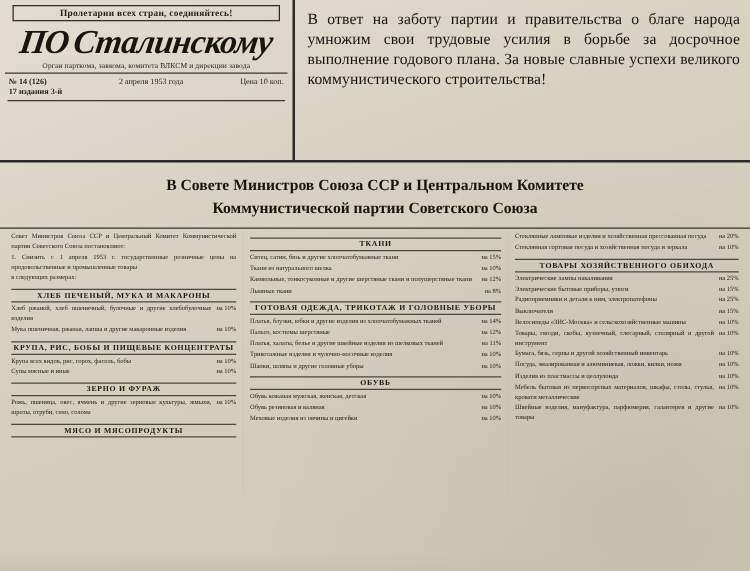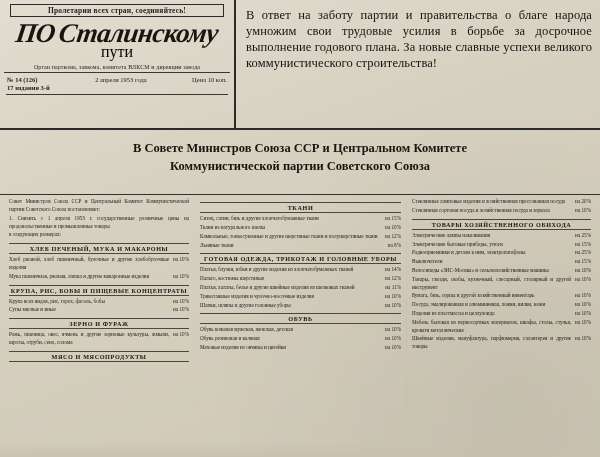--- a/index.html
+++ b/index.html
@@ -116,21 +116,21 @@
     font-weight: normal;
     line-height: 1.28;
     color: #141310;
     text-align: justify;
     letter-spacing: .1px;
   }
 
   
   .subhead {
     text-align: center;
-    padding: 9px 10px 19px 10px;
+    padding: 9px 10px 7px 10px;
     border-bottom: 1px solid #33322a;
   }
   .subhead .l1,
   .subhead .l2 {
     font-size: 12.5px;
     font-weight: bold;
     color: #17160f;
     line-height: 1.45;
   }
 
@@ -225,23 +225,20 @@
 <body>
 
 <div class="page">
 
   <div class="masthead">
     <div class="mast-left">
       <div class="slogan">Пролетарии всех стран, соединяйтесь!</div>
       <div class="logo">
         <span class="po">ПО</span>
         <span class="stal">Сталинскому</span>
-      </div>
-      <div class="logo-row2">
-        <span class="puti">пути</span>
       </div>
       <div class="mast-sub">Орган парткома, завкома, комитета ВЛКСМ и дирекции завода</div>
       <div class="mast-info">
         <div class="mast-issue">
           <div>№ 14 (126)</div>
           <div>17 издания 3-й</div>
         </div>
         <div class="mast-date">2 апреля 1953 года</div>
         <div class="mast-price">Цена 10 коп.</div>
       </div>

